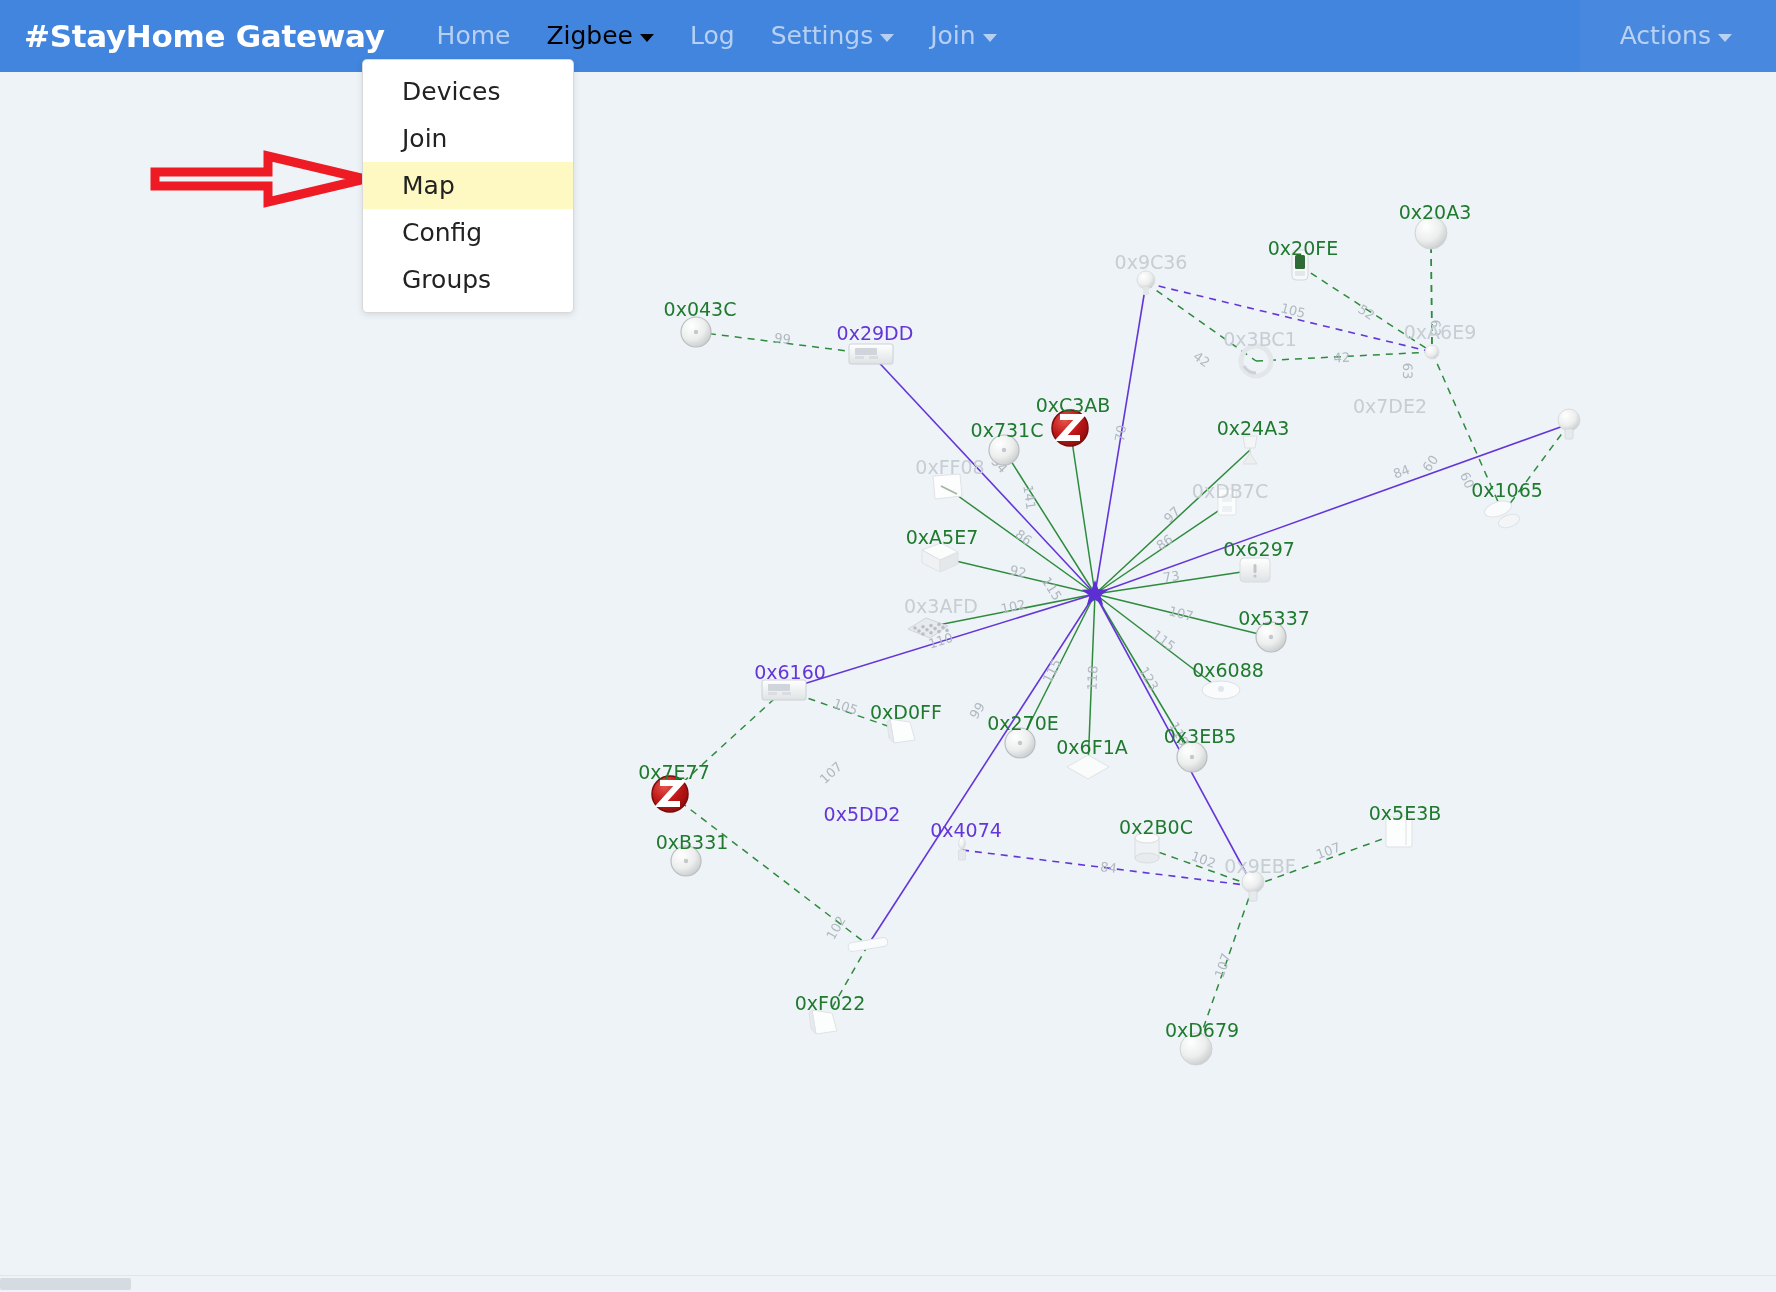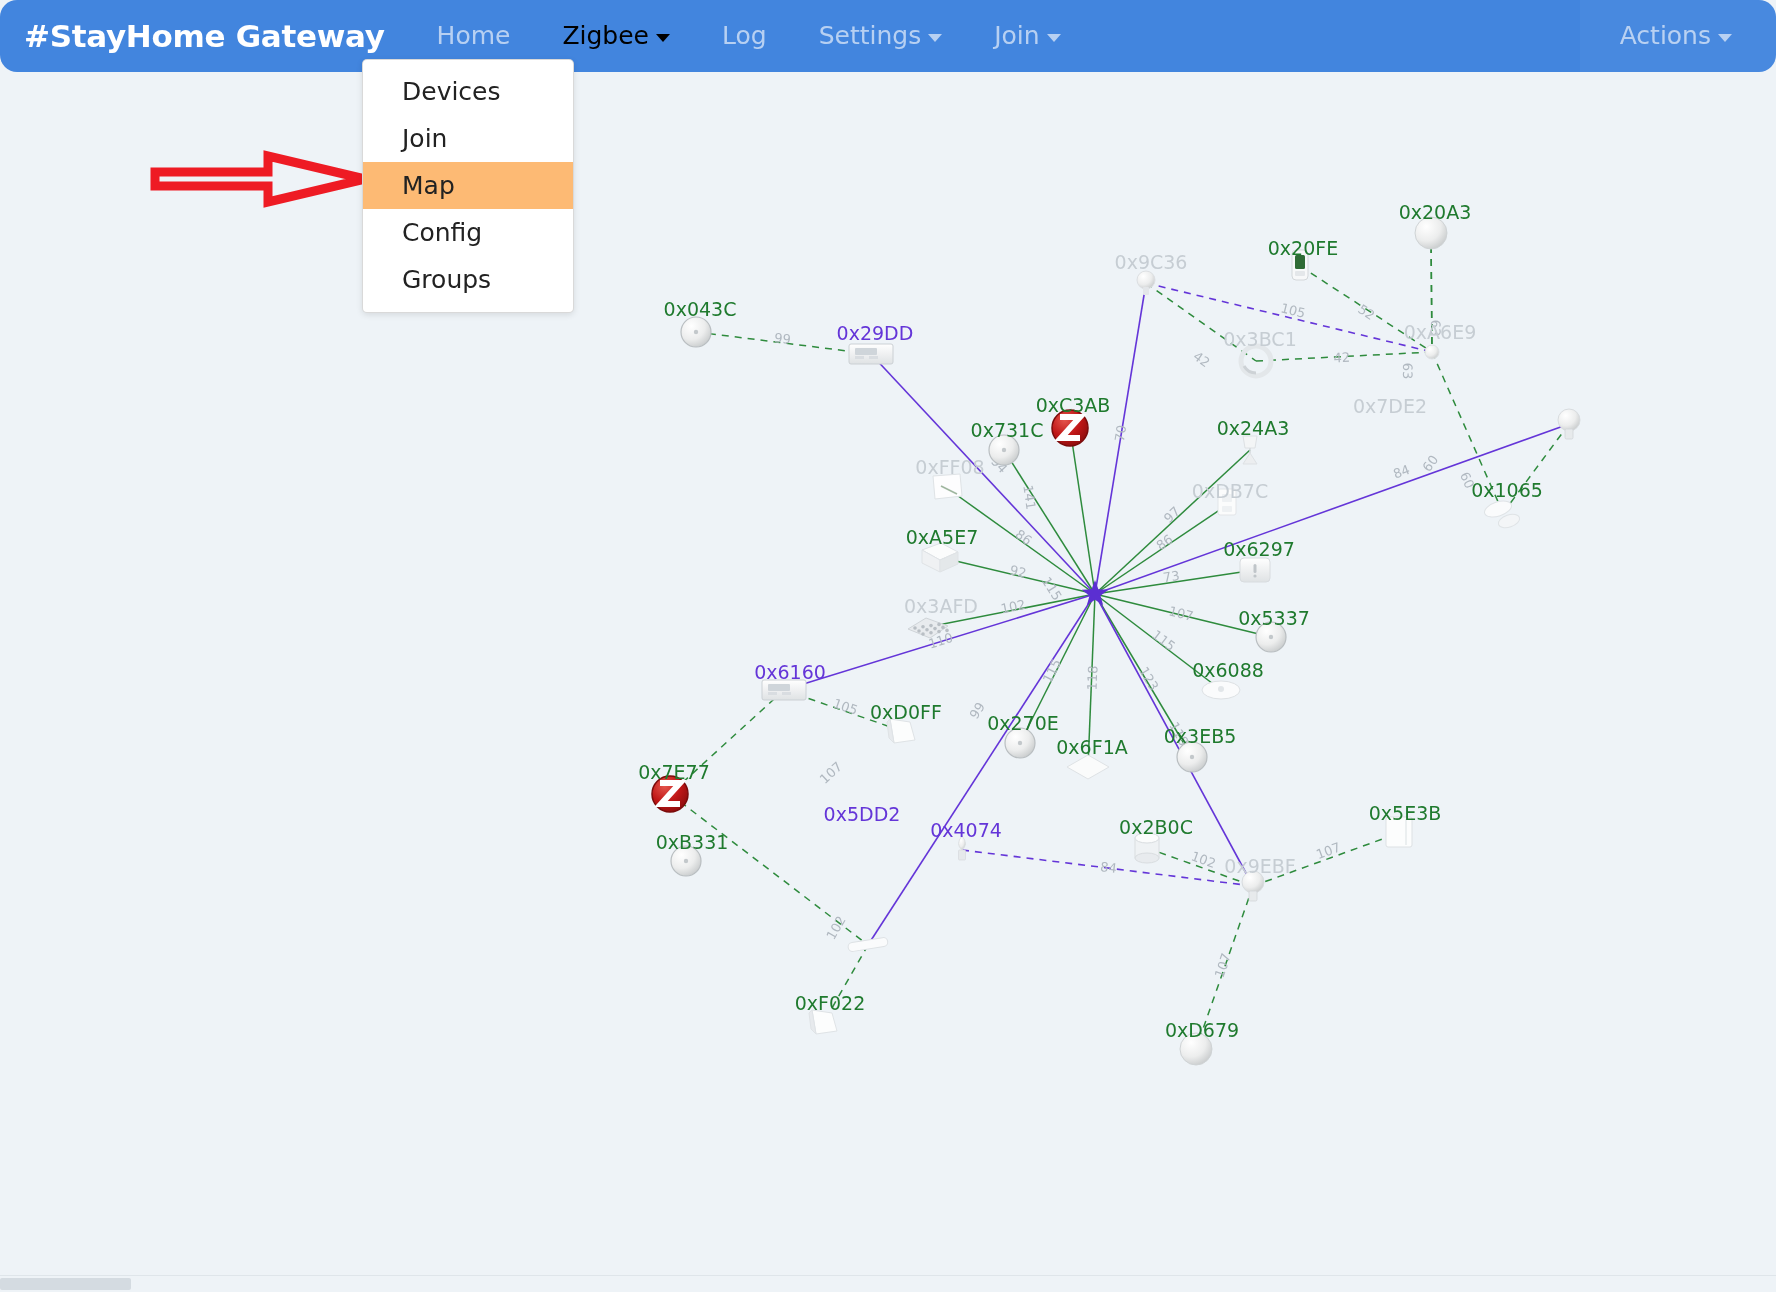--- a/index.html
+++ b/index.html
@@ -12,27 +12,26 @@
     position:relative;
   }
   
   .navbar{
     position:absolute;top:0;left:0;width:1776px;height:72px;
     background:#4285de;
     display:flex;align-items:center;
     box-sizing:border-box;
     padding:0 26px 0 24px;
     z-index:40;
-    border-radius:17px;
   }
   .brand{
     color:#ffffff;font-size:31px;font-weight:700;
     letter-spacing:-0.3px;white-space:nowrap;margin-right:34px;
   }
-  .nav-items{display:flex;align-items:center;gap:16px;}
+  .nav-items{display:flex;align-items:center;gap:0px;}
   .nav-link{
     color:rgba(255,255,255,.62);
     font-size:25px;font-weight:400;
     padding:0 18px;white-space:nowrap;
     display:flex;align-items:center;gap:7px;
     cursor:pointer;height:72px;line-height:72px;
   }
   .nav-link.active{color:#000000;}
   .caret{
     display:inline-block;width:0;height:0;
@@ -55,21 +54,21 @@
     border-radius:5px;
     box-shadow:0 2px 6px rgba(0,0,0,.10);
     padding:8px 0 9px 0;
     z-index:50;
   }
   .dd-item{
     font-size:25px;color:#222222;
     padding:9px 0 9px 39px;
     cursor:pointer;white-space:nowrap;
   }
-  .dd-item.hover{background:#fdba74;}
+  .dd-item.hover{background:#fef9c3;}
 
   
   .arrow-annot{position:absolute;left:150px;top:148px;z-index:45;}
 
   
   .map-area{
     position:absolute;left:0;top:72px;width:1776px;height:1212px;
     overflow:hidden;
   }
   #map-svg{display:block;}

